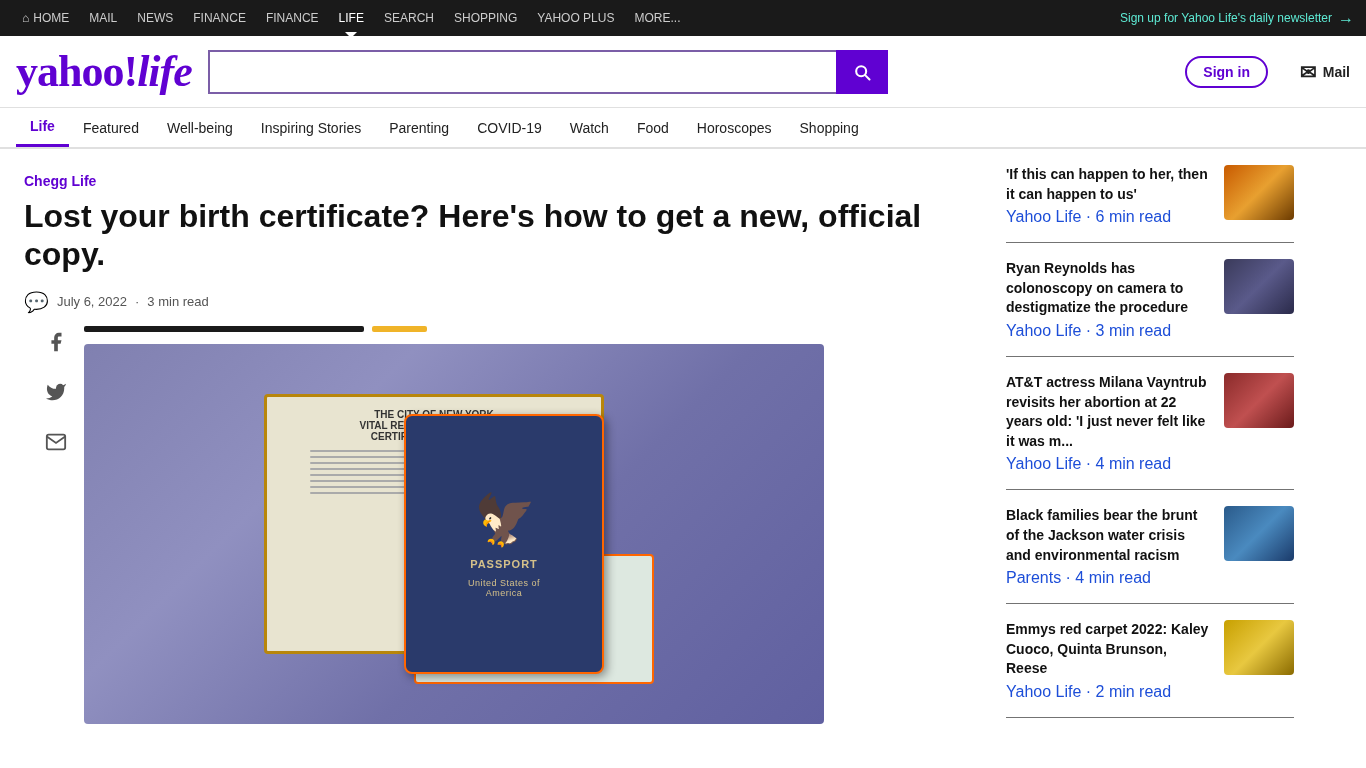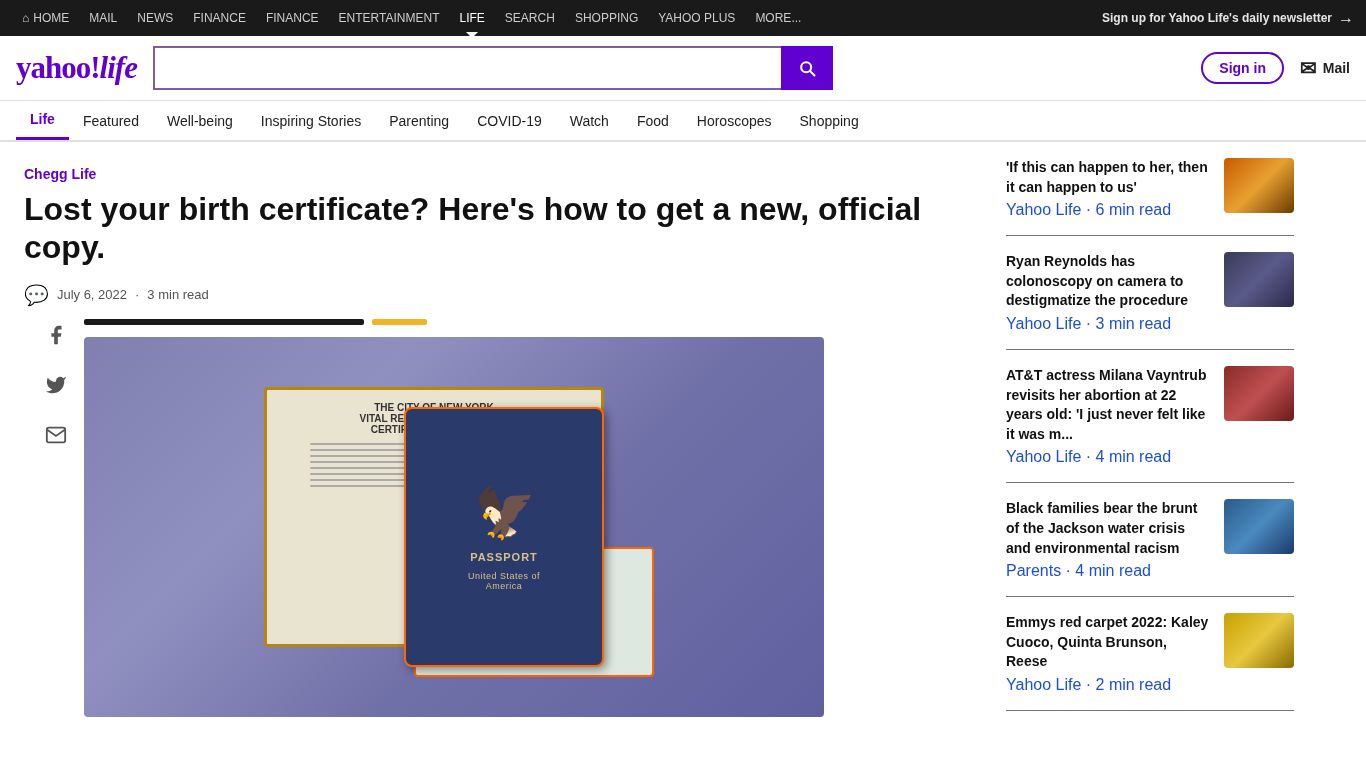--- a/index.html
+++ b/index.html
@@ -44,32 +44,32 @@
       border-top: 6px solid #fff;
     }
     .top-nav-newsletter {
       color: #ccc;
       font-size: 12px;
       display: flex;
       align-items: center;
       gap: 6px;
       cursor: pointer;
     }
-    .top-nav-newsletter span { color: #e5e5e5; font-weight: bold; }
+    .top-nav-newsletter span { color: #5eead4; }
 
     
     .header {
       display: flex;
       align-items: center;
       padding: 10px 16px;
       gap: 16px;
       border-bottom: 1px solid #e0e0e0;
     }
     .logo {
-      font-size: 31px;
+      font-size: 44px;
       font-weight: bold;
       color: #6001d2;
       white-space: nowrap;
       font-family: Georgia, serif;
       letter-spacing: -1px;
     }
     .logo span { color: #6001d2; }
     .search-bar {
       display: flex;
       flex: 1;
@@ -91,21 +91,21 @@
       cursor: pointer;
       height: 44px;
       display: flex;
       align-items: center;
       justify-content: center;
     }
     .search-bar button svg { fill: #fff; width: 20px; height: 20px; }
     .header-right {
       display: flex;
       align-items: center;
-      gap: 16px;
+      gap: 32px;
       margin-left: auto;
     }
     .sign-in-btn {
       border: 2px solid #6001d2;
       color: #6001d2;
       background: transparent;
       padding: 6px 16px;
       border-radius: 20px;
       font-size: 14px;
       font-weight: bold;
@@ -370,23 +370,20 @@
       <span>MAIL</span>
     </a>
     <a href="#">
       <span>NEWS</span>
     </a>
     <a href="#">
       <span>FINANCE</span>
     </a>
     <a href="#">
       <span>FINANCE</span>
-    </a>
-    <a href="#">
-      <span>ENTERTAINMENT</span>
     </a>
     <a href="#" class="life-link" style="color:#fff; position:relative;">
       <span>LIFE</span>
       <span class="life-caret"></span>
     </a>
     <a href="#">
       <span>SEARCH</span>
     </a>
     <a href="#">
       <span>SHOPPING</span>

